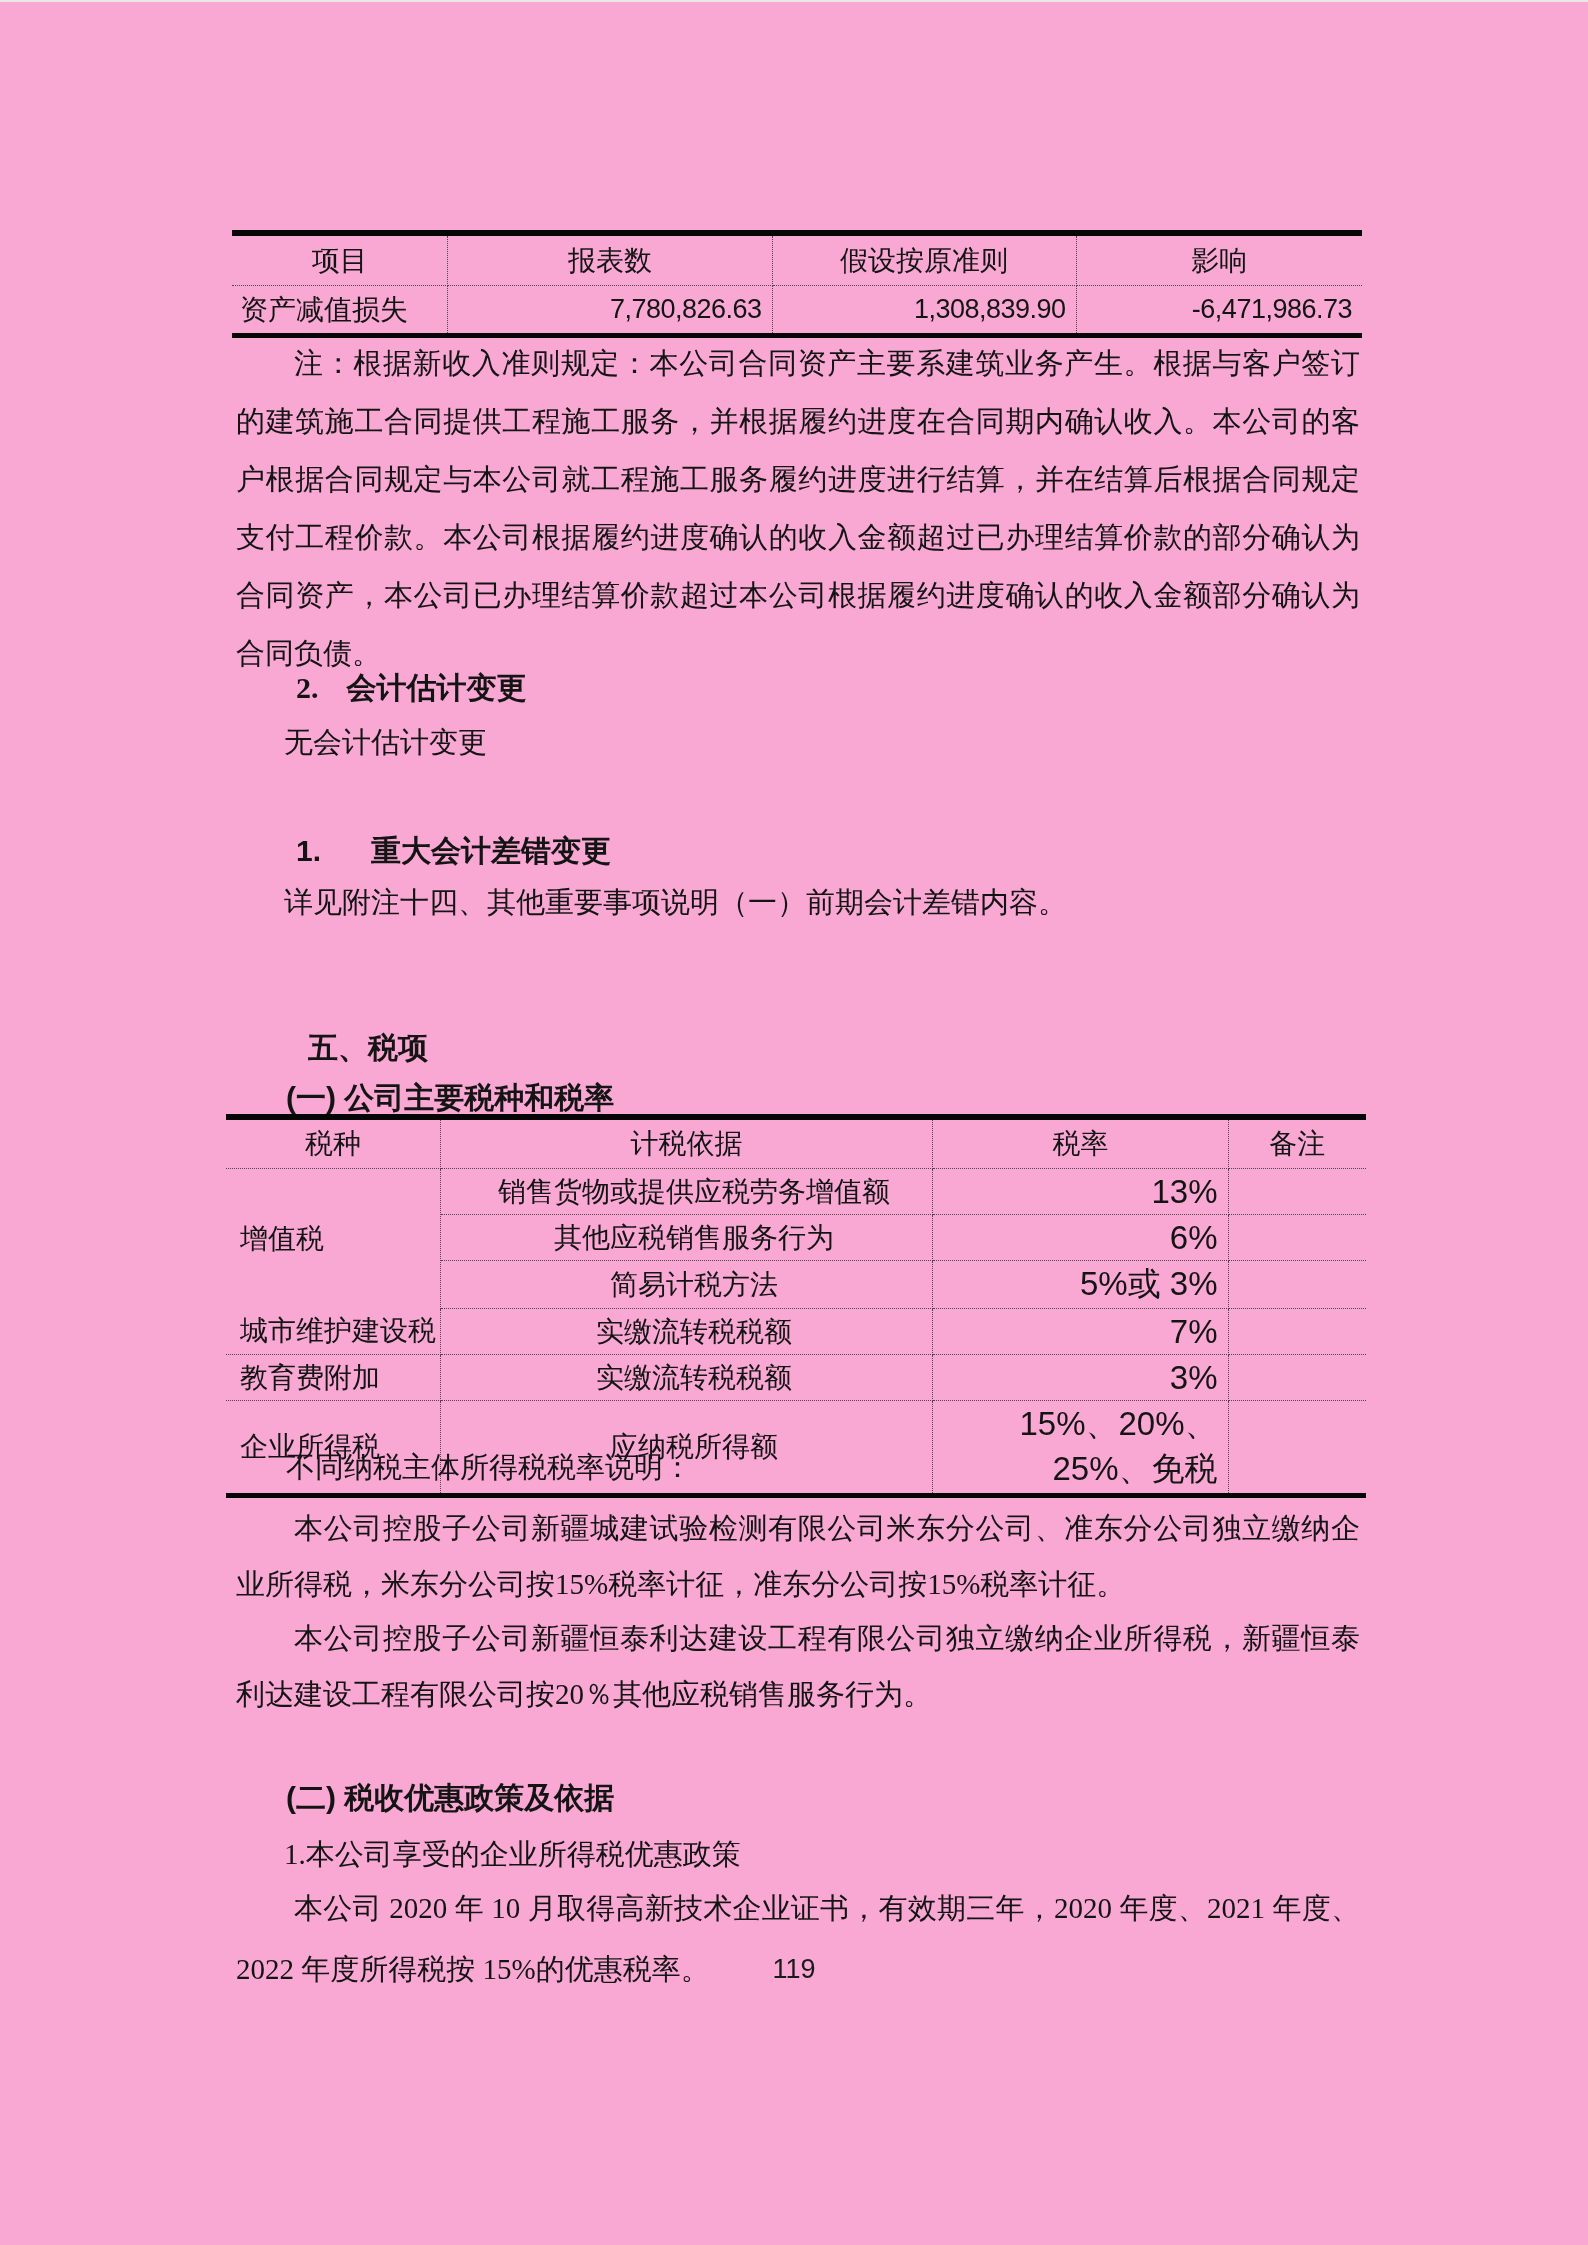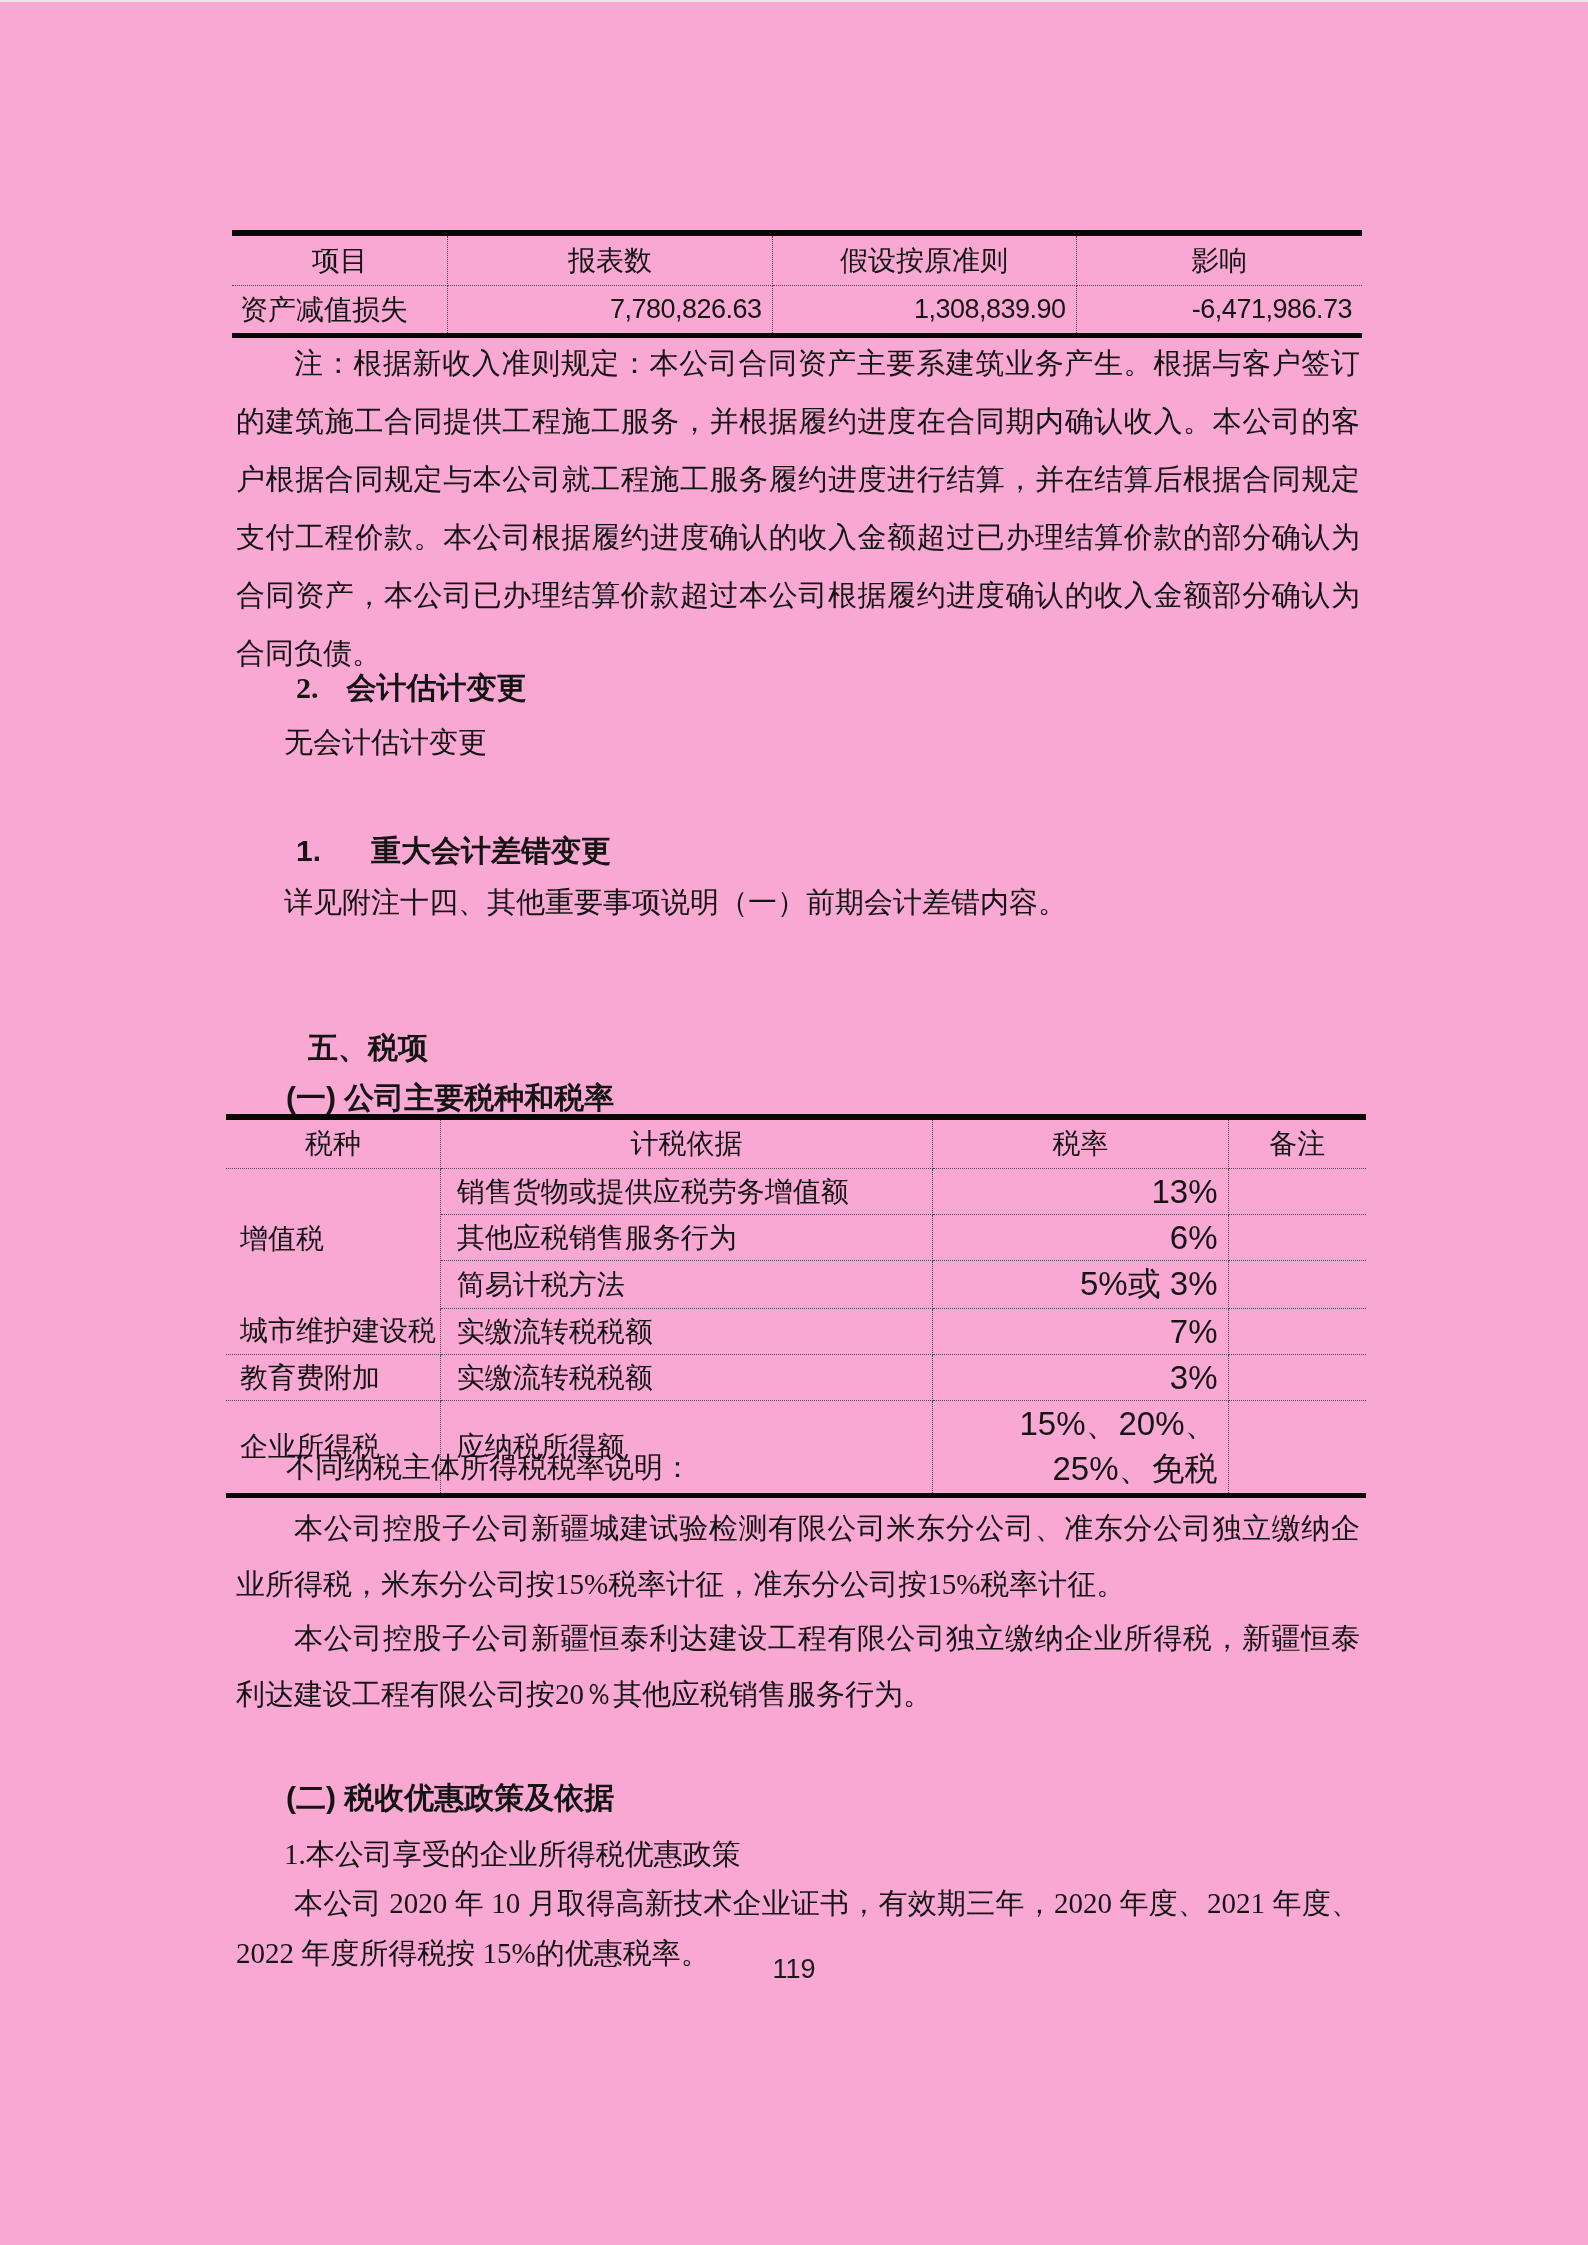--- a/index.html
+++ b/index.html
@@ -33,35 +33,35 @@
   .t1 td{height:45px;}
   .t2 th{height:46px;}
   .t2 td{height:43px;}
   .cell-item{text-align:left;padding-left:8px;}
   .cell-num{
     text-align:right;padding-right:10px;
     font-family:"Liberation Sans","DejaVu Sans",sans-serif;
     font-size:27px;letter-spacing:-0.5px;
   }
   .cell-tax{text-align:left;padding-left:14px;}
-  .cell-basis{text-align:left;padding-left:16px;}
+  .cell-basis{text-align:center;padding-left:16px;}
   .cell-rate{
     text-align:right;padding-right:10px;
     font-family:"Liberation Sans","DejaVu Sans",sans-serif;
     font-size:33px;
   }
 
   
   .para{
     font-size:29px;line-height:58px;
     text-align:justify;text-justify:inter-character;
     text-indent:58px;
   }
   .para2{line-height:56px;}
-  .para3{line-height:50px;}
+  .para3{line-height:61px;}
   .plain{font-size:29px;white-space:nowrap;}
   .heading{
     font-family:"Liberation Sans","DejaVu Sans",sans-serif;
     font-weight:bold;font-size:30px;white-space:nowrap;
   }
   .hnum-serif{
     font-family:"Liberation Serif","DejaVu Serif",serif;
     font-weight:bold;font-size:30px;display:inline-block;
   }
   .hnum-sans{

